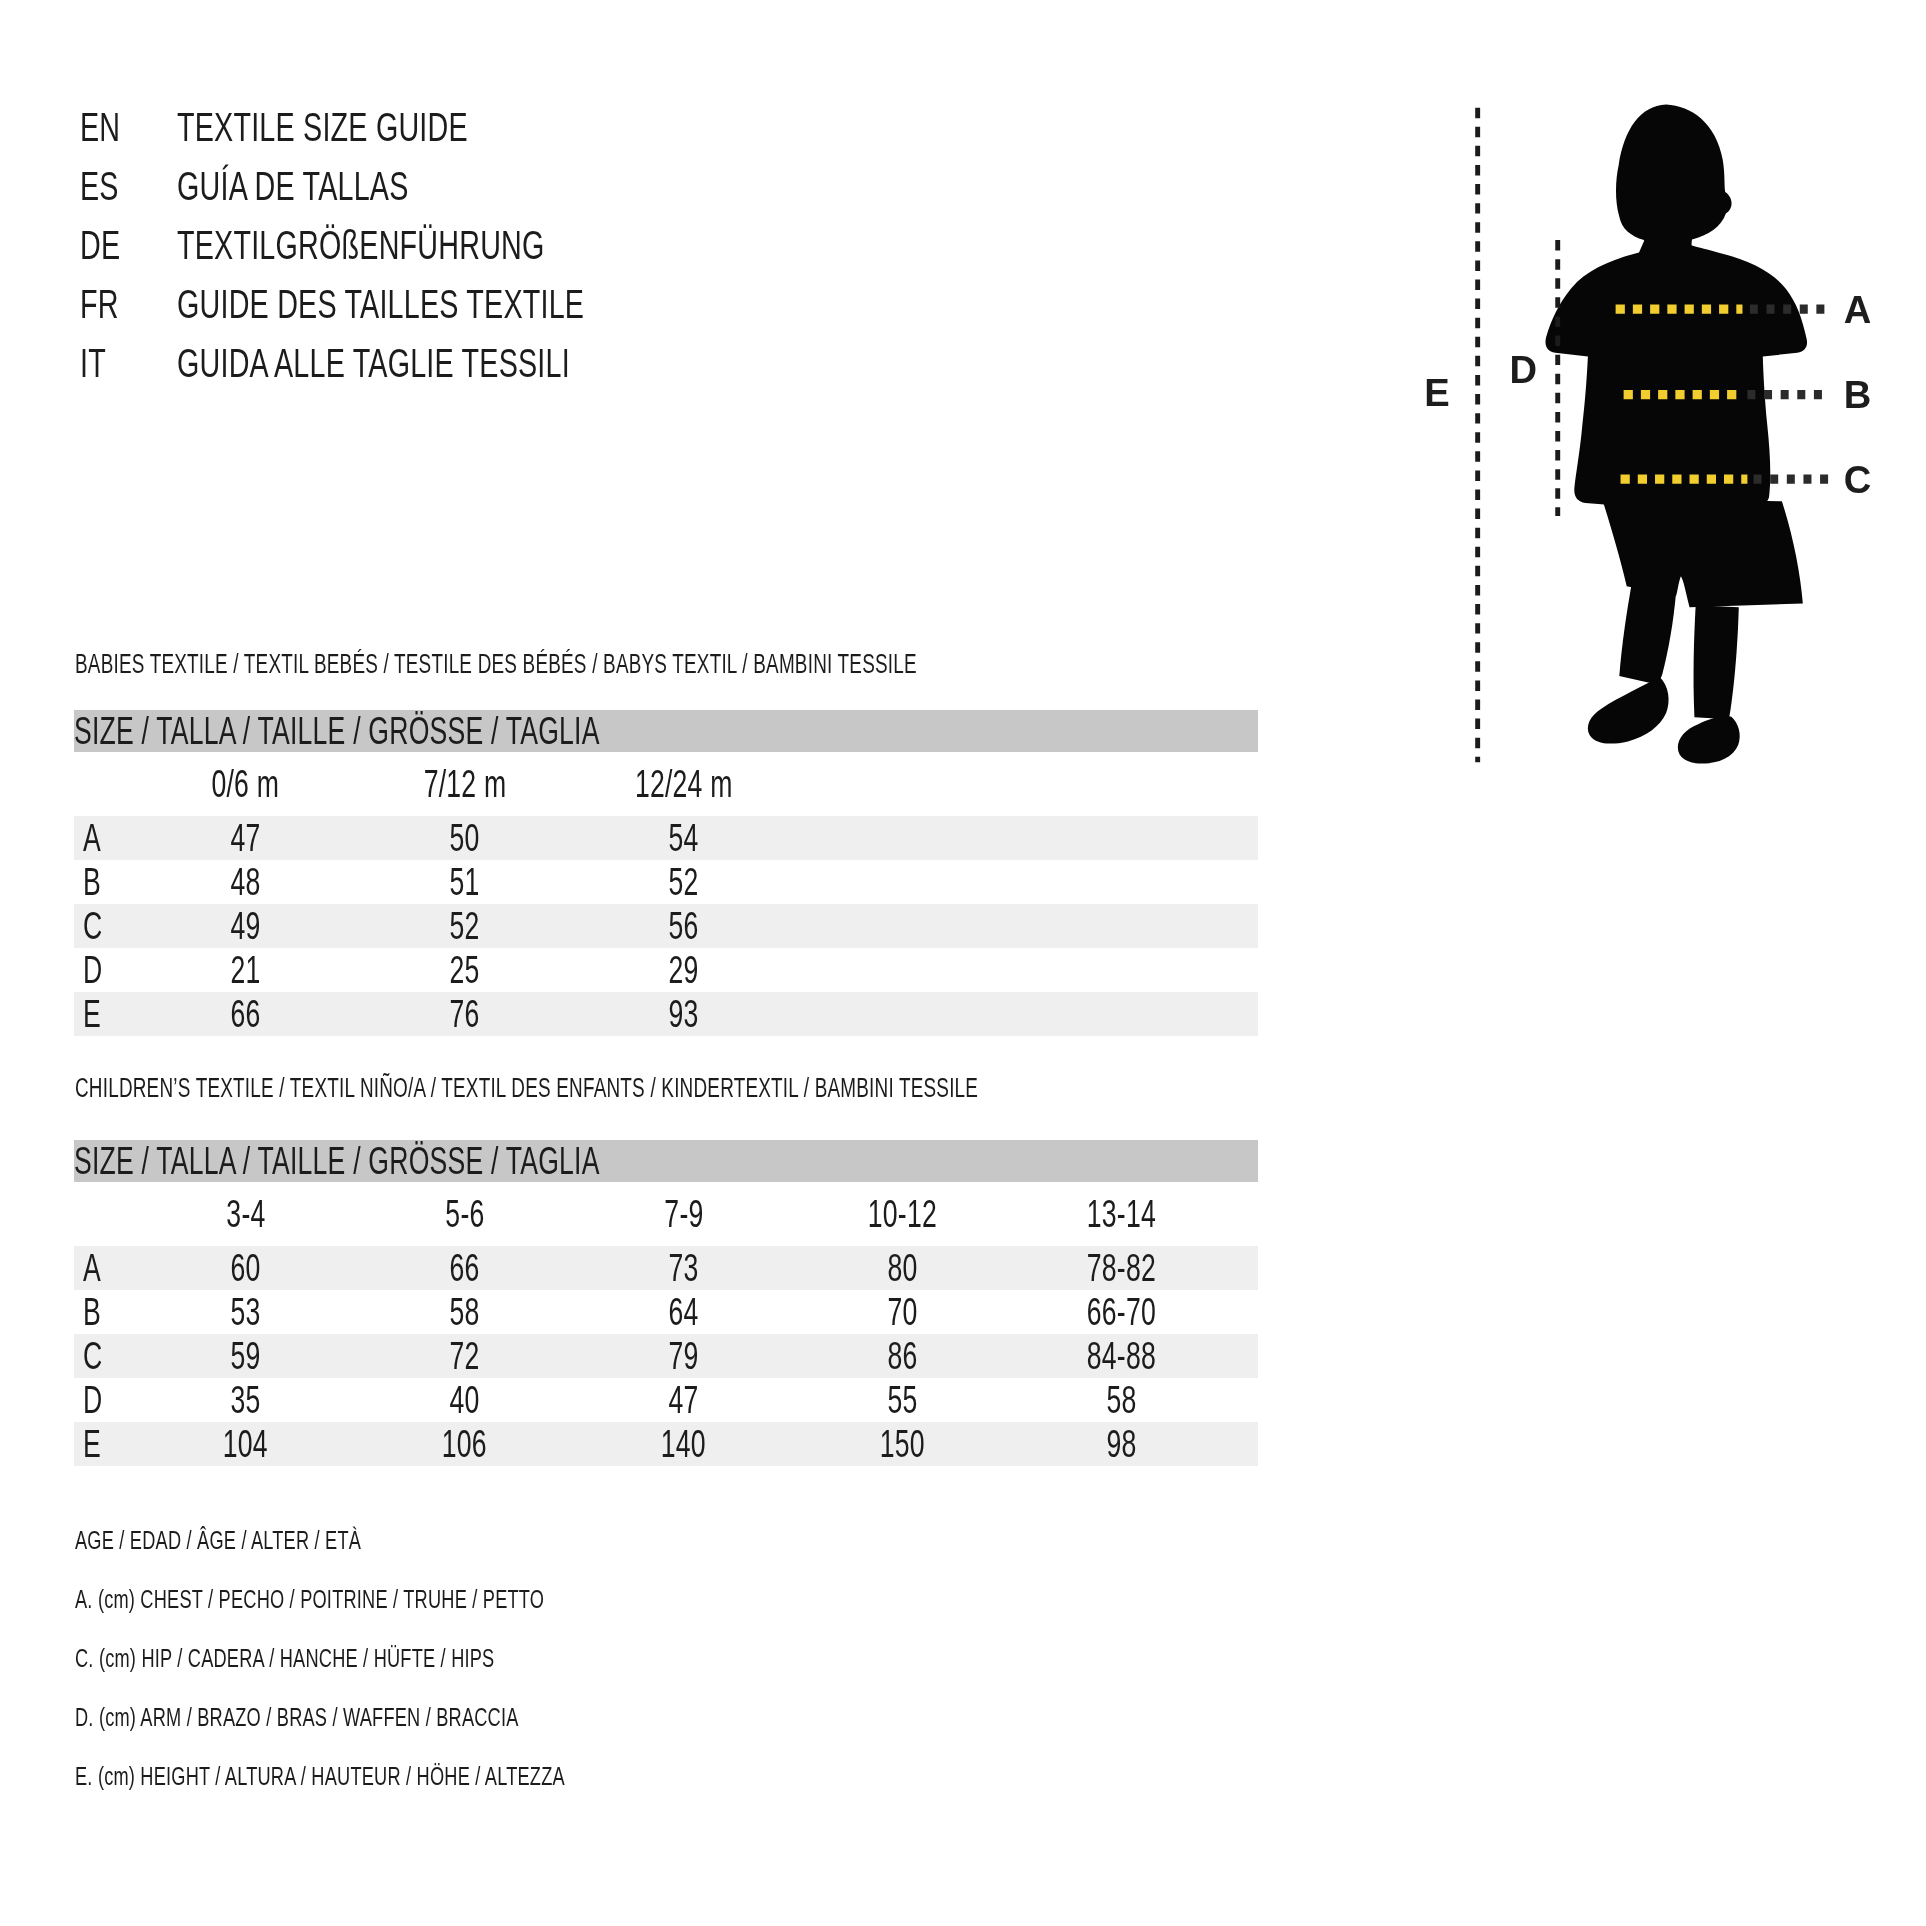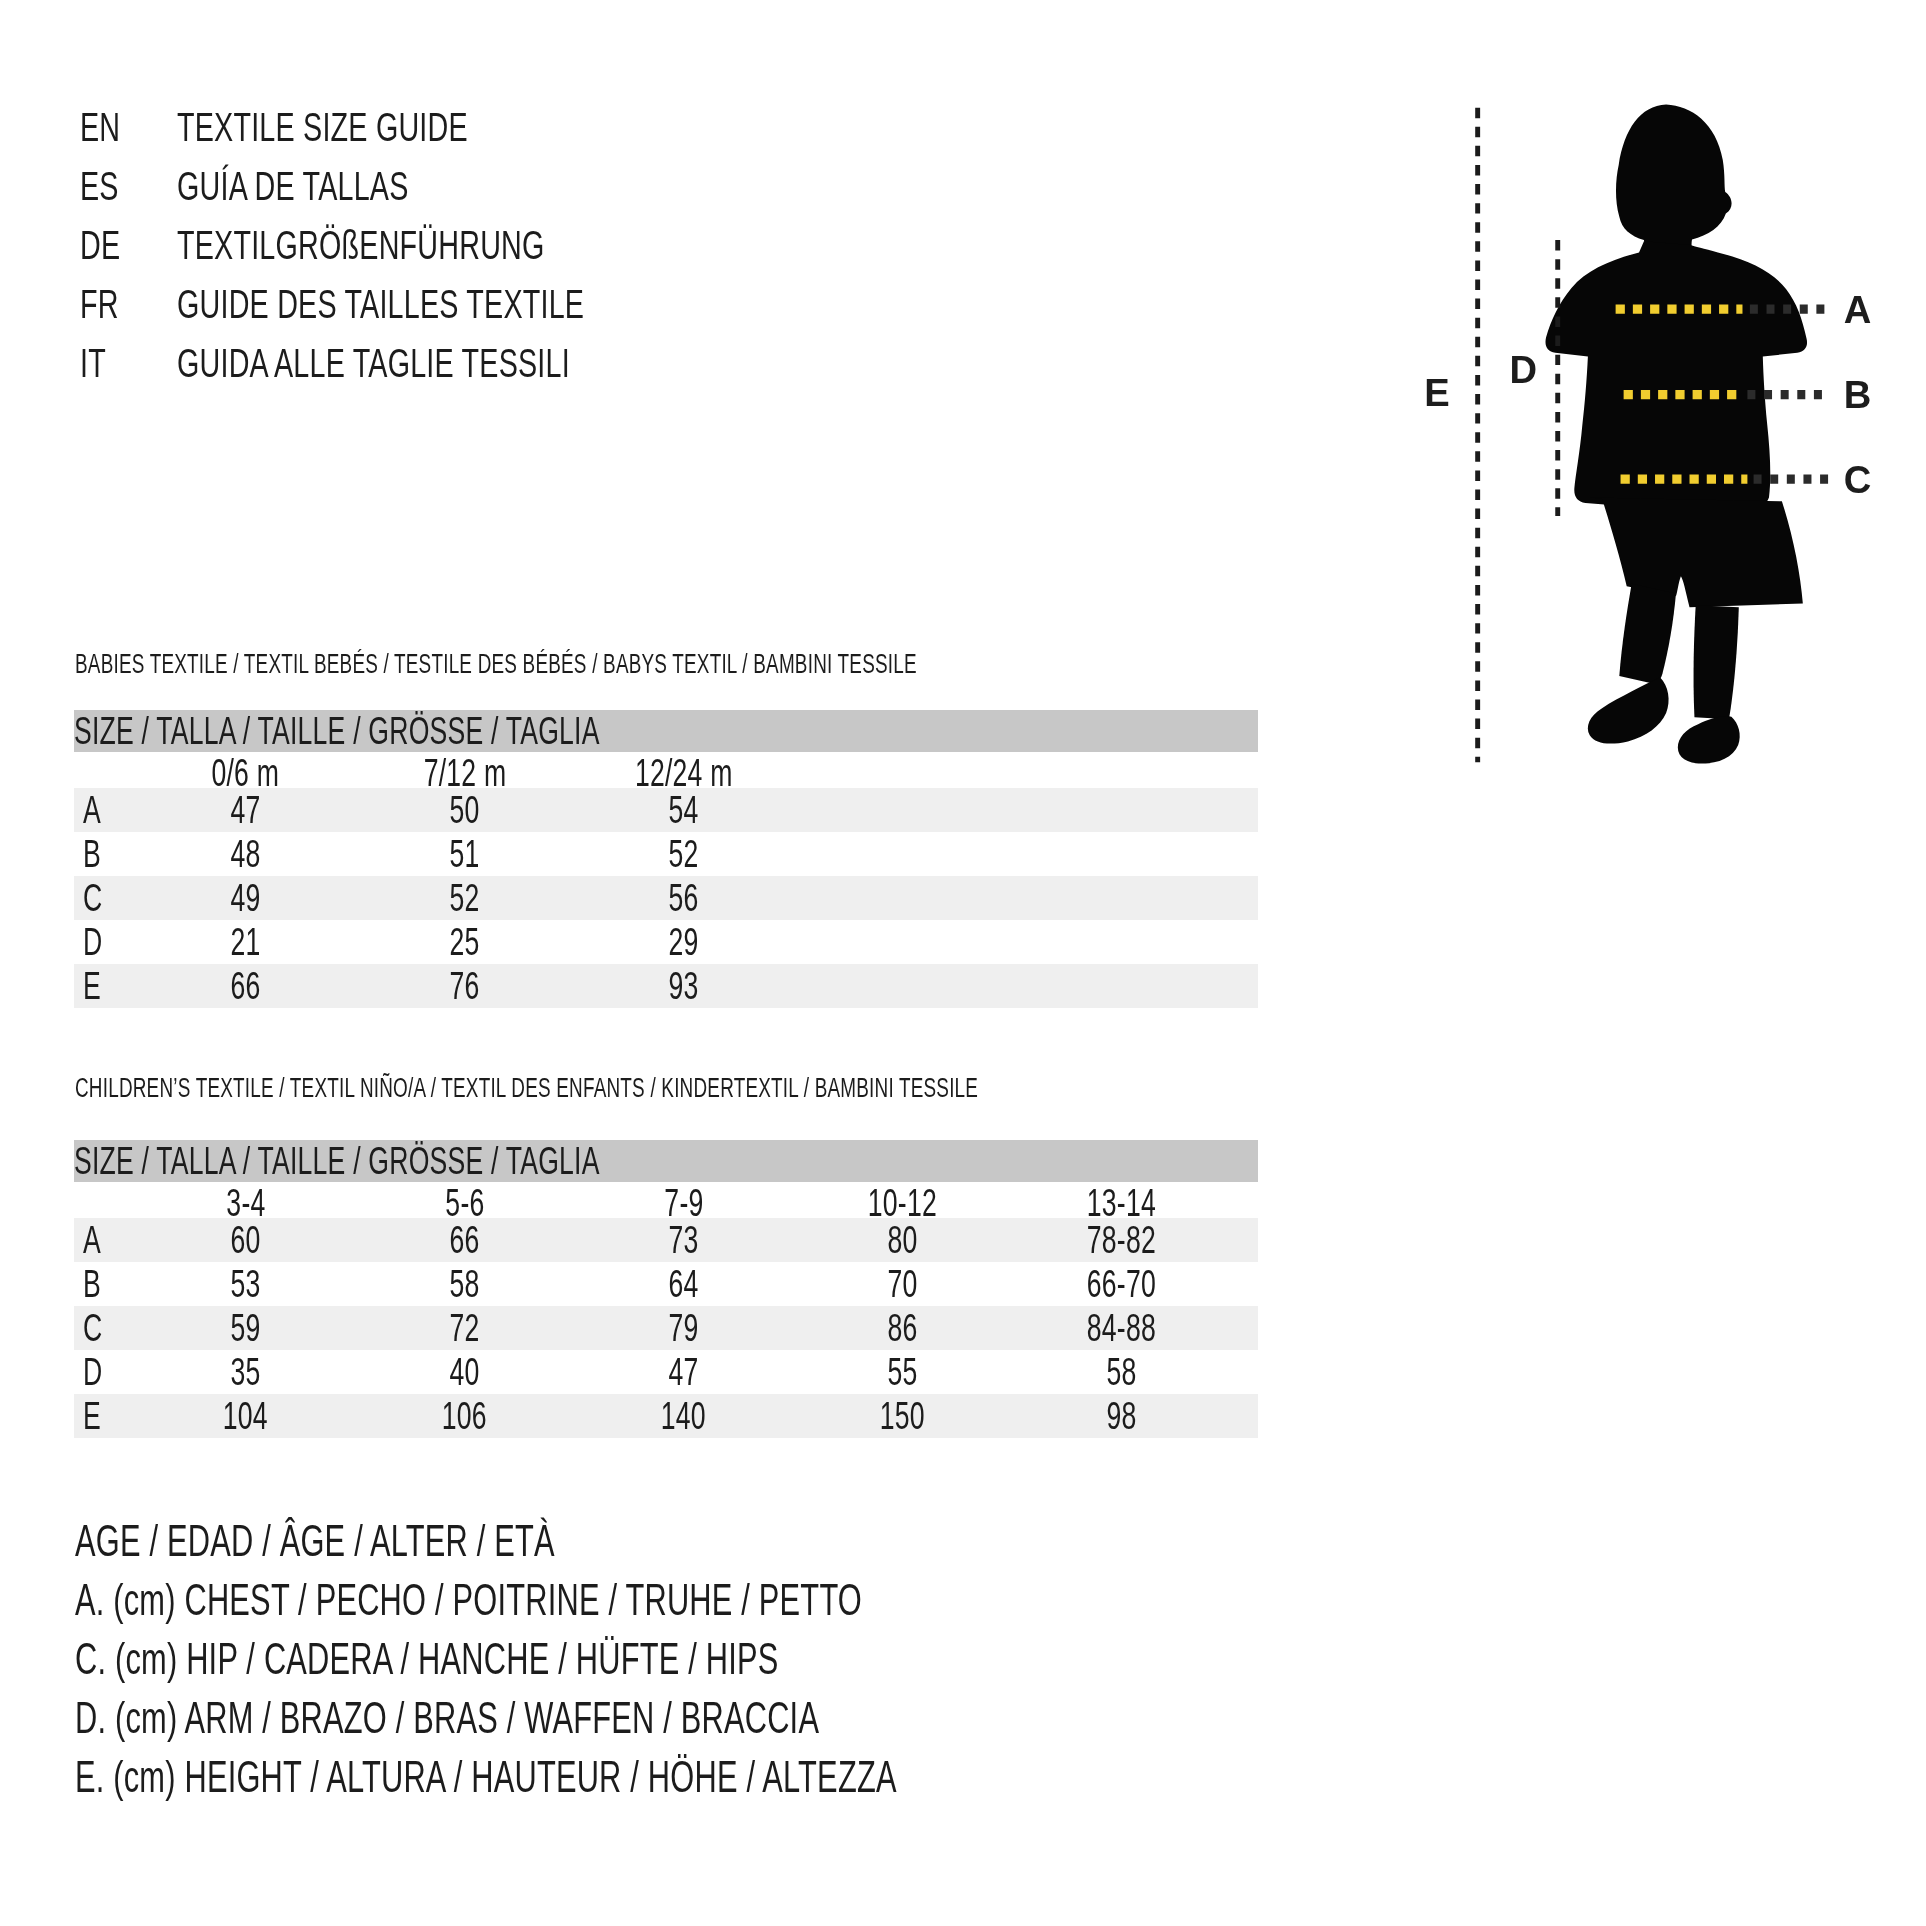--- a/index.html
+++ b/index.html
@@ -29,28 +29,28 @@
   
   .lang-block{position:absolute;left:80px;top:92px;}
   .lang-row{display:flex;height:59px;align-items:flex-end;font-size:41px;}
   .lang-code{width:97px;flex:0 0 97px;}
   
   .section-title{position:absolute;left:75px;font-size:27px;line-height:44px;}
   
   .size-table{position:absolute;left:74px;width:1184px;}
   .size-bar{height:42px;background:#c7c7c7;line-height:42px;font-size:38px;box-sizing:border-box;}
   .t-row{display:grid;grid-template-columns:62px repeat(5,219px);align-items:center;}
-  .t-row.hdr{height:36px;font-size:38px;}
+  .t-row.hdr{height:64px;font-size:38px;}
   .t-row.data{height:44px;font-size:38px;}
   .t-row.alt{background:#efefef;}
   .t-cell{text-align:center;}
   .t-label{text-align:left;padding-left:8.6px;}
   
   .legend-block{position:absolute;left:75px;top:1511px;}
-  .legend-line{height:59px;line-height:59px;font-size:44px;}
+  .legend-line{height:59px;line-height:59px;font-size:26px;}
   
   .figure-wrap{position:absolute;left:1405px;top:49px;width:521px;height:764px;}
 </style>
 </head>
 <body>
 
 <div id="canvas">
 
   <div class="lang-block">
     <div class="lang-row">

